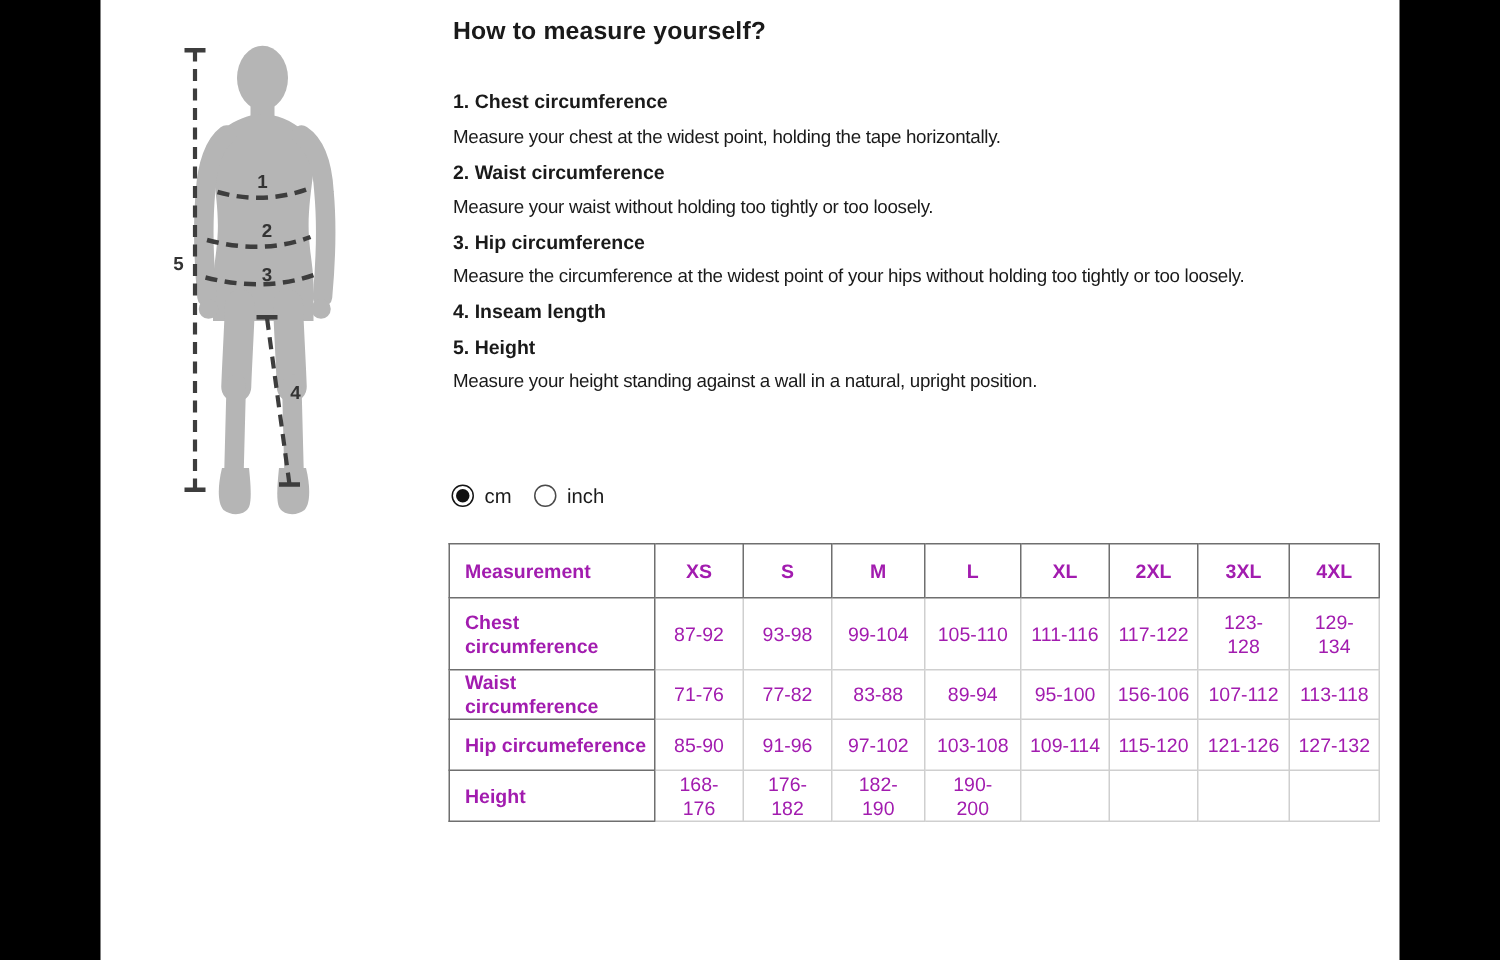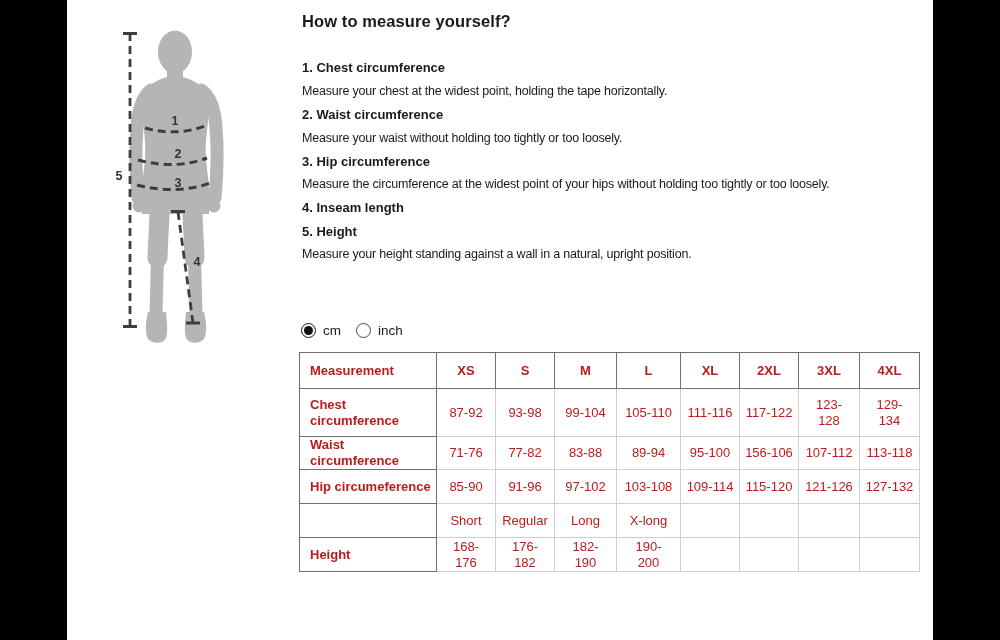--- a/index.html
+++ b/index.html
@@ -18,22 +18,22 @@
   .instructions p{margin:0;height:23.35px;display:flex;align-items:center;}
   .instructions .ih{font-size:13px;font-weight:bold;}
   .instructions .ib{font-size:12.5px;letter-spacing:-.2px;}
 
   .units{position:absolute;left:301px;top:323px;display:flex;align-items:center;gap:15px;font-size:13.5px;}
   .unit{display:flex;align-items:flex-start;gap:7px;cursor:pointer;}
   .radio{width:15px;height:15px;border-radius:50%;border:1.5px solid #4a4a4a;box-sizing:border-box;position:relative;background:#fff;}
   .radio.selected{border-color:#151515;}
   .radio.selected::after{content:"";position:absolute;left:2px;top:2px;right:2px;bottom:2px;background:#111;border-radius:50%;}
 
-  table.size-table{position:absolute;left:299px;top:352px;width:620px;border-collapse:collapse;
-                   table-layout:fixed;background:#fff;font-size:13px;color:#b91c1c;}
+  table.size-table{position:absolute;left:299px;top:362px;width:620px;border-collapse:collapse;
+                   table-layout:fixed;background:#fff;font-size:13px;color:#a21caf;}
   .size-table th{border:1px solid #6f6f6f;font-weight:bold;}
   .size-table td{border:1px solid #cfcfcf;text-align:center;padding:0 4px;line-height:16px;}
   .size-table thead th{height:33px;text-align:center;}
   .size-table th.corner,.size-table th.rowlabel{text-align:left;padding:0 3px 0 10px;line-height:16px;}
   .size-table tbody tr:nth-child(1){height:48px;}
   .size-table tbody tr:nth-child(2){height:32px;}
   .size-table tbody tr:nth-child(3){height:34px;}
   .size-table tbody tr:nth-child(4){height:34px;}
   .size-table tbody tr:nth-child(5){height:34px;}
   .size-table tbody tr:nth-child(6){height:47px;}
@@ -171,31 +171,20 @@
           <td><span>85-90</span></td>
           <td><span>91-96</span></td>
           <td><span>97-102</span></td>
           <td><span>103-108</span></td>
           <td><span>109-114</span></td>
           <td><span>115-120</span></td>
           <td><span>121-126</span></td>
           <td><span>127-132</span></td>
         </tr>
         <tr>
-          <th class="rowlabel"></th>
-          <td><span>Short</span></td>
-          <td><span>Regular</span></td>
-          <td><span>Long</span></td>
-          <td><span>X-long</span></td>
-          <td><span></span></td>
-          <td><span></span></td>
-          <td><span></span></td>
-          <td><span></span></td>
-        </tr>
-        <tr>
           <th class="rowlabel">Height</th>
           <td><span class="br">168-176</span></td>
           <td><span class="br">176-182</span></td>
           <td><span class="br">182-190</span></td>
           <td><span class="br">190-200</span></td>
           <td><span></span></td>
           <td><span></span></td>
           <td><span></span></td>
           <td><span></span></td>
         </tr>

